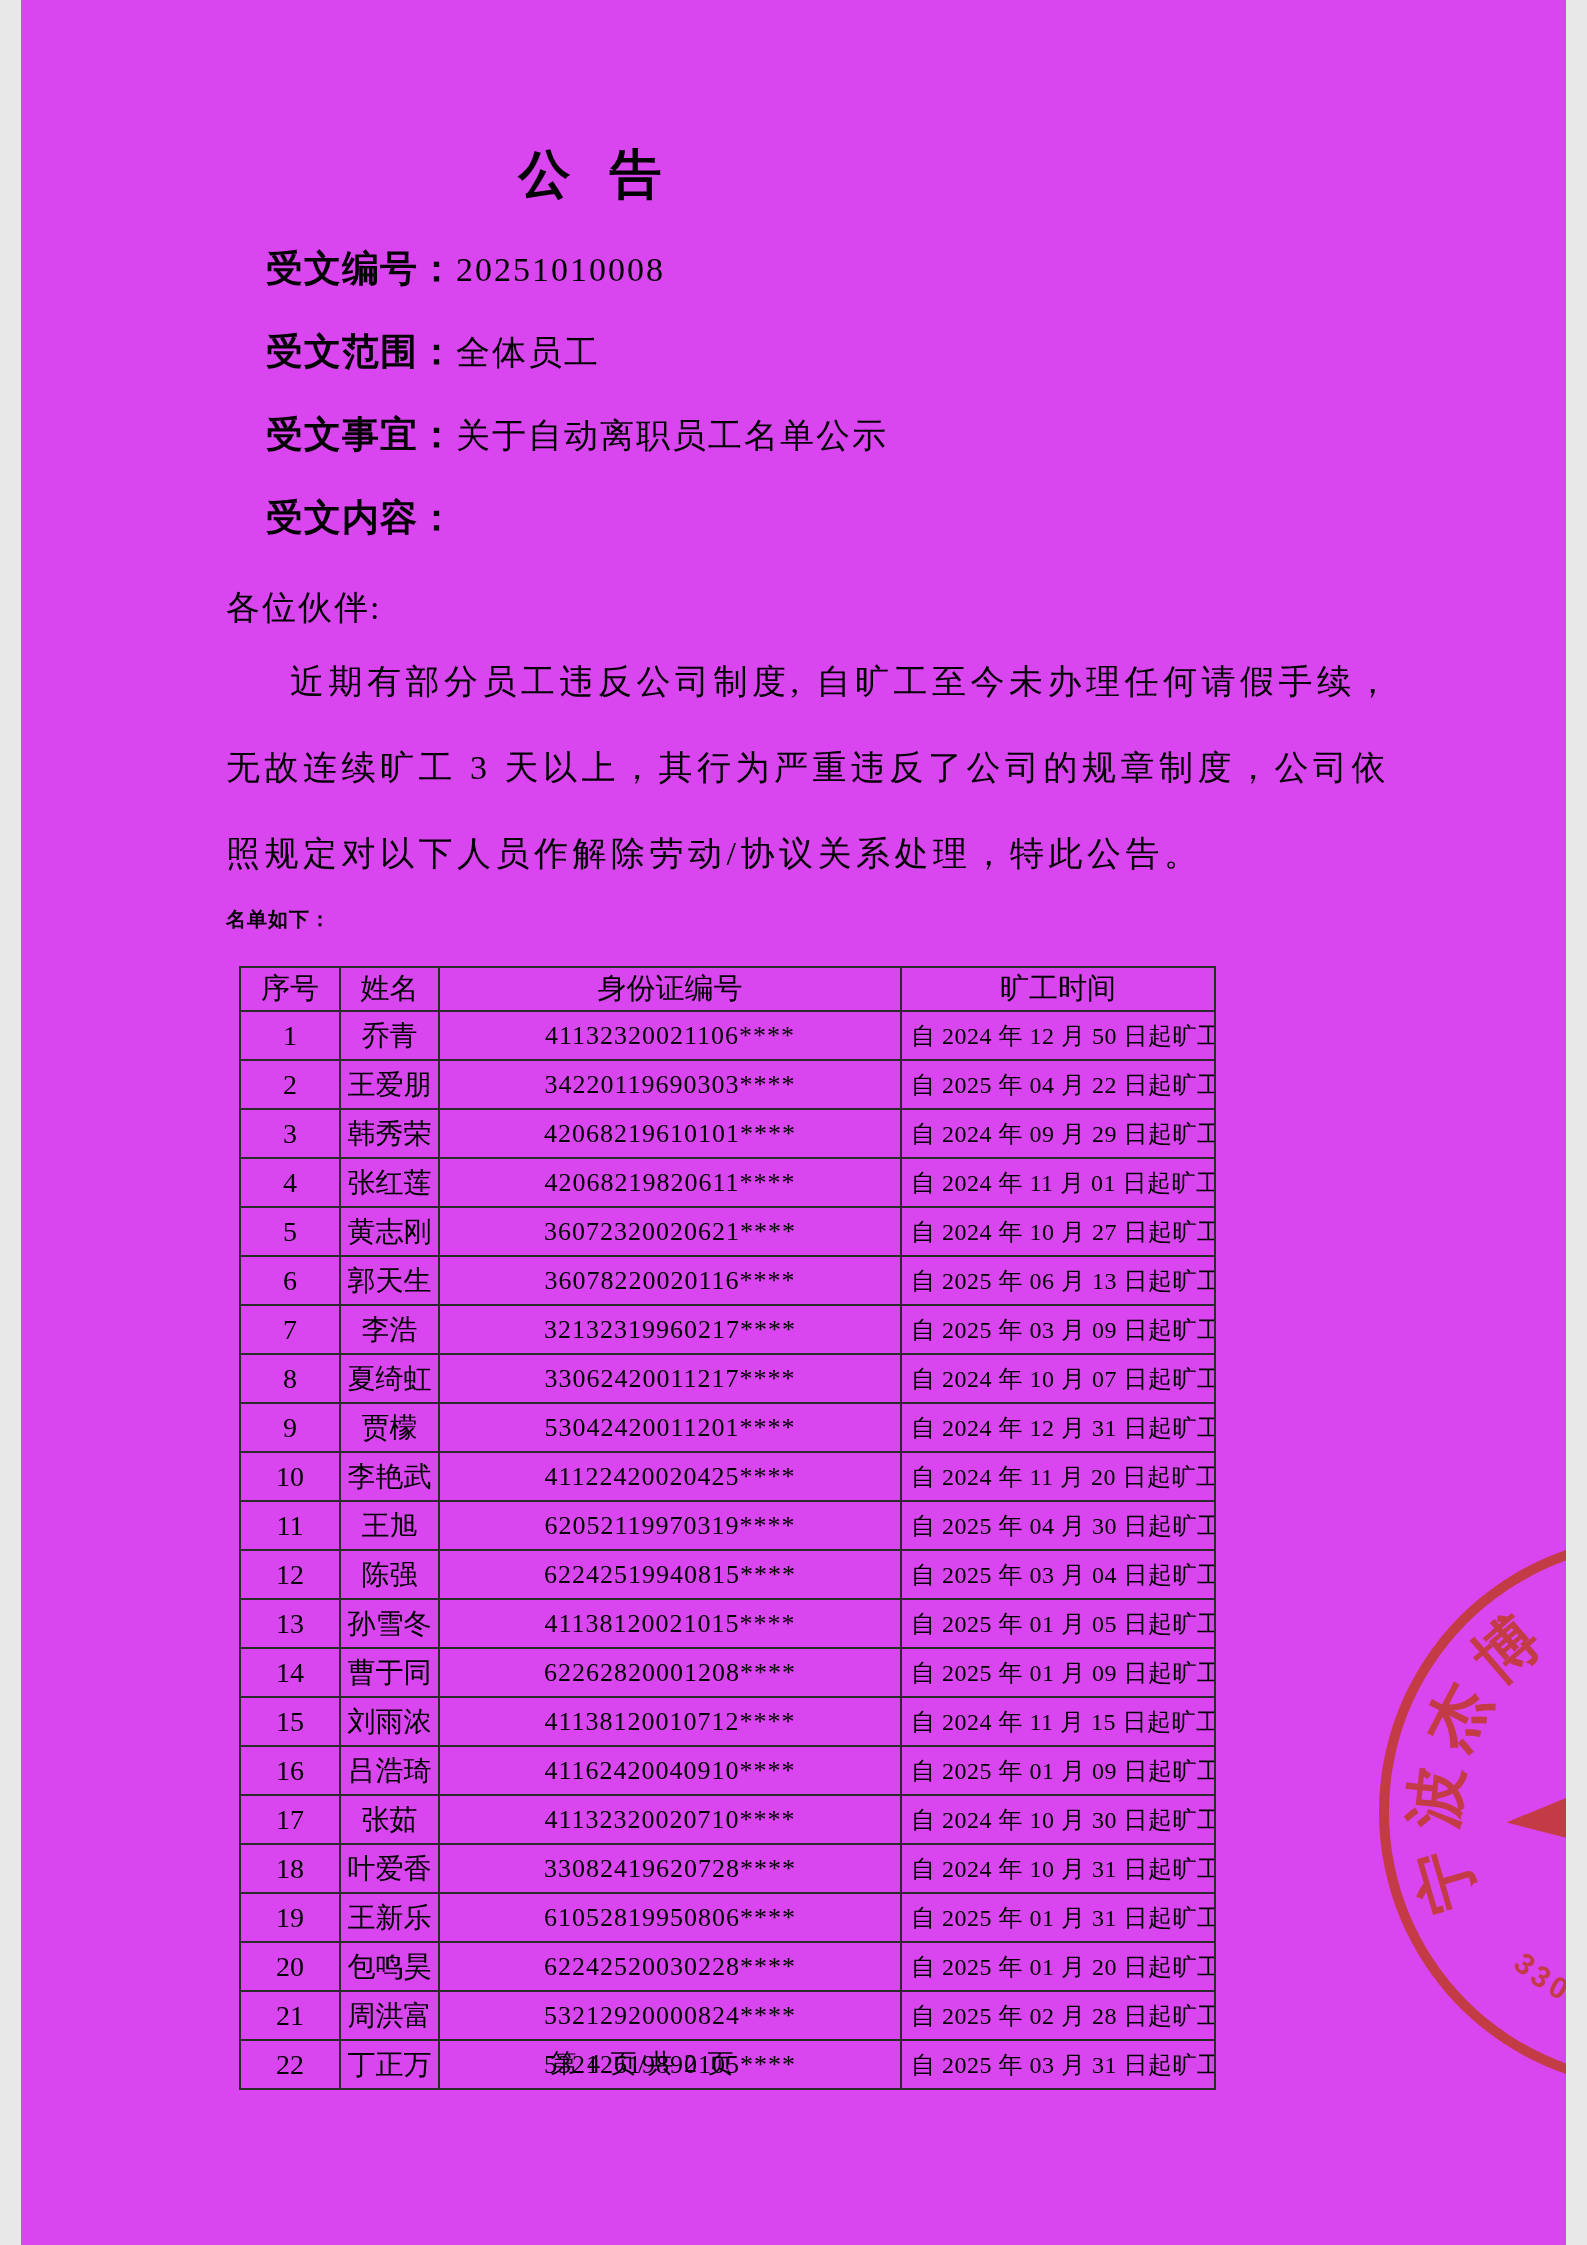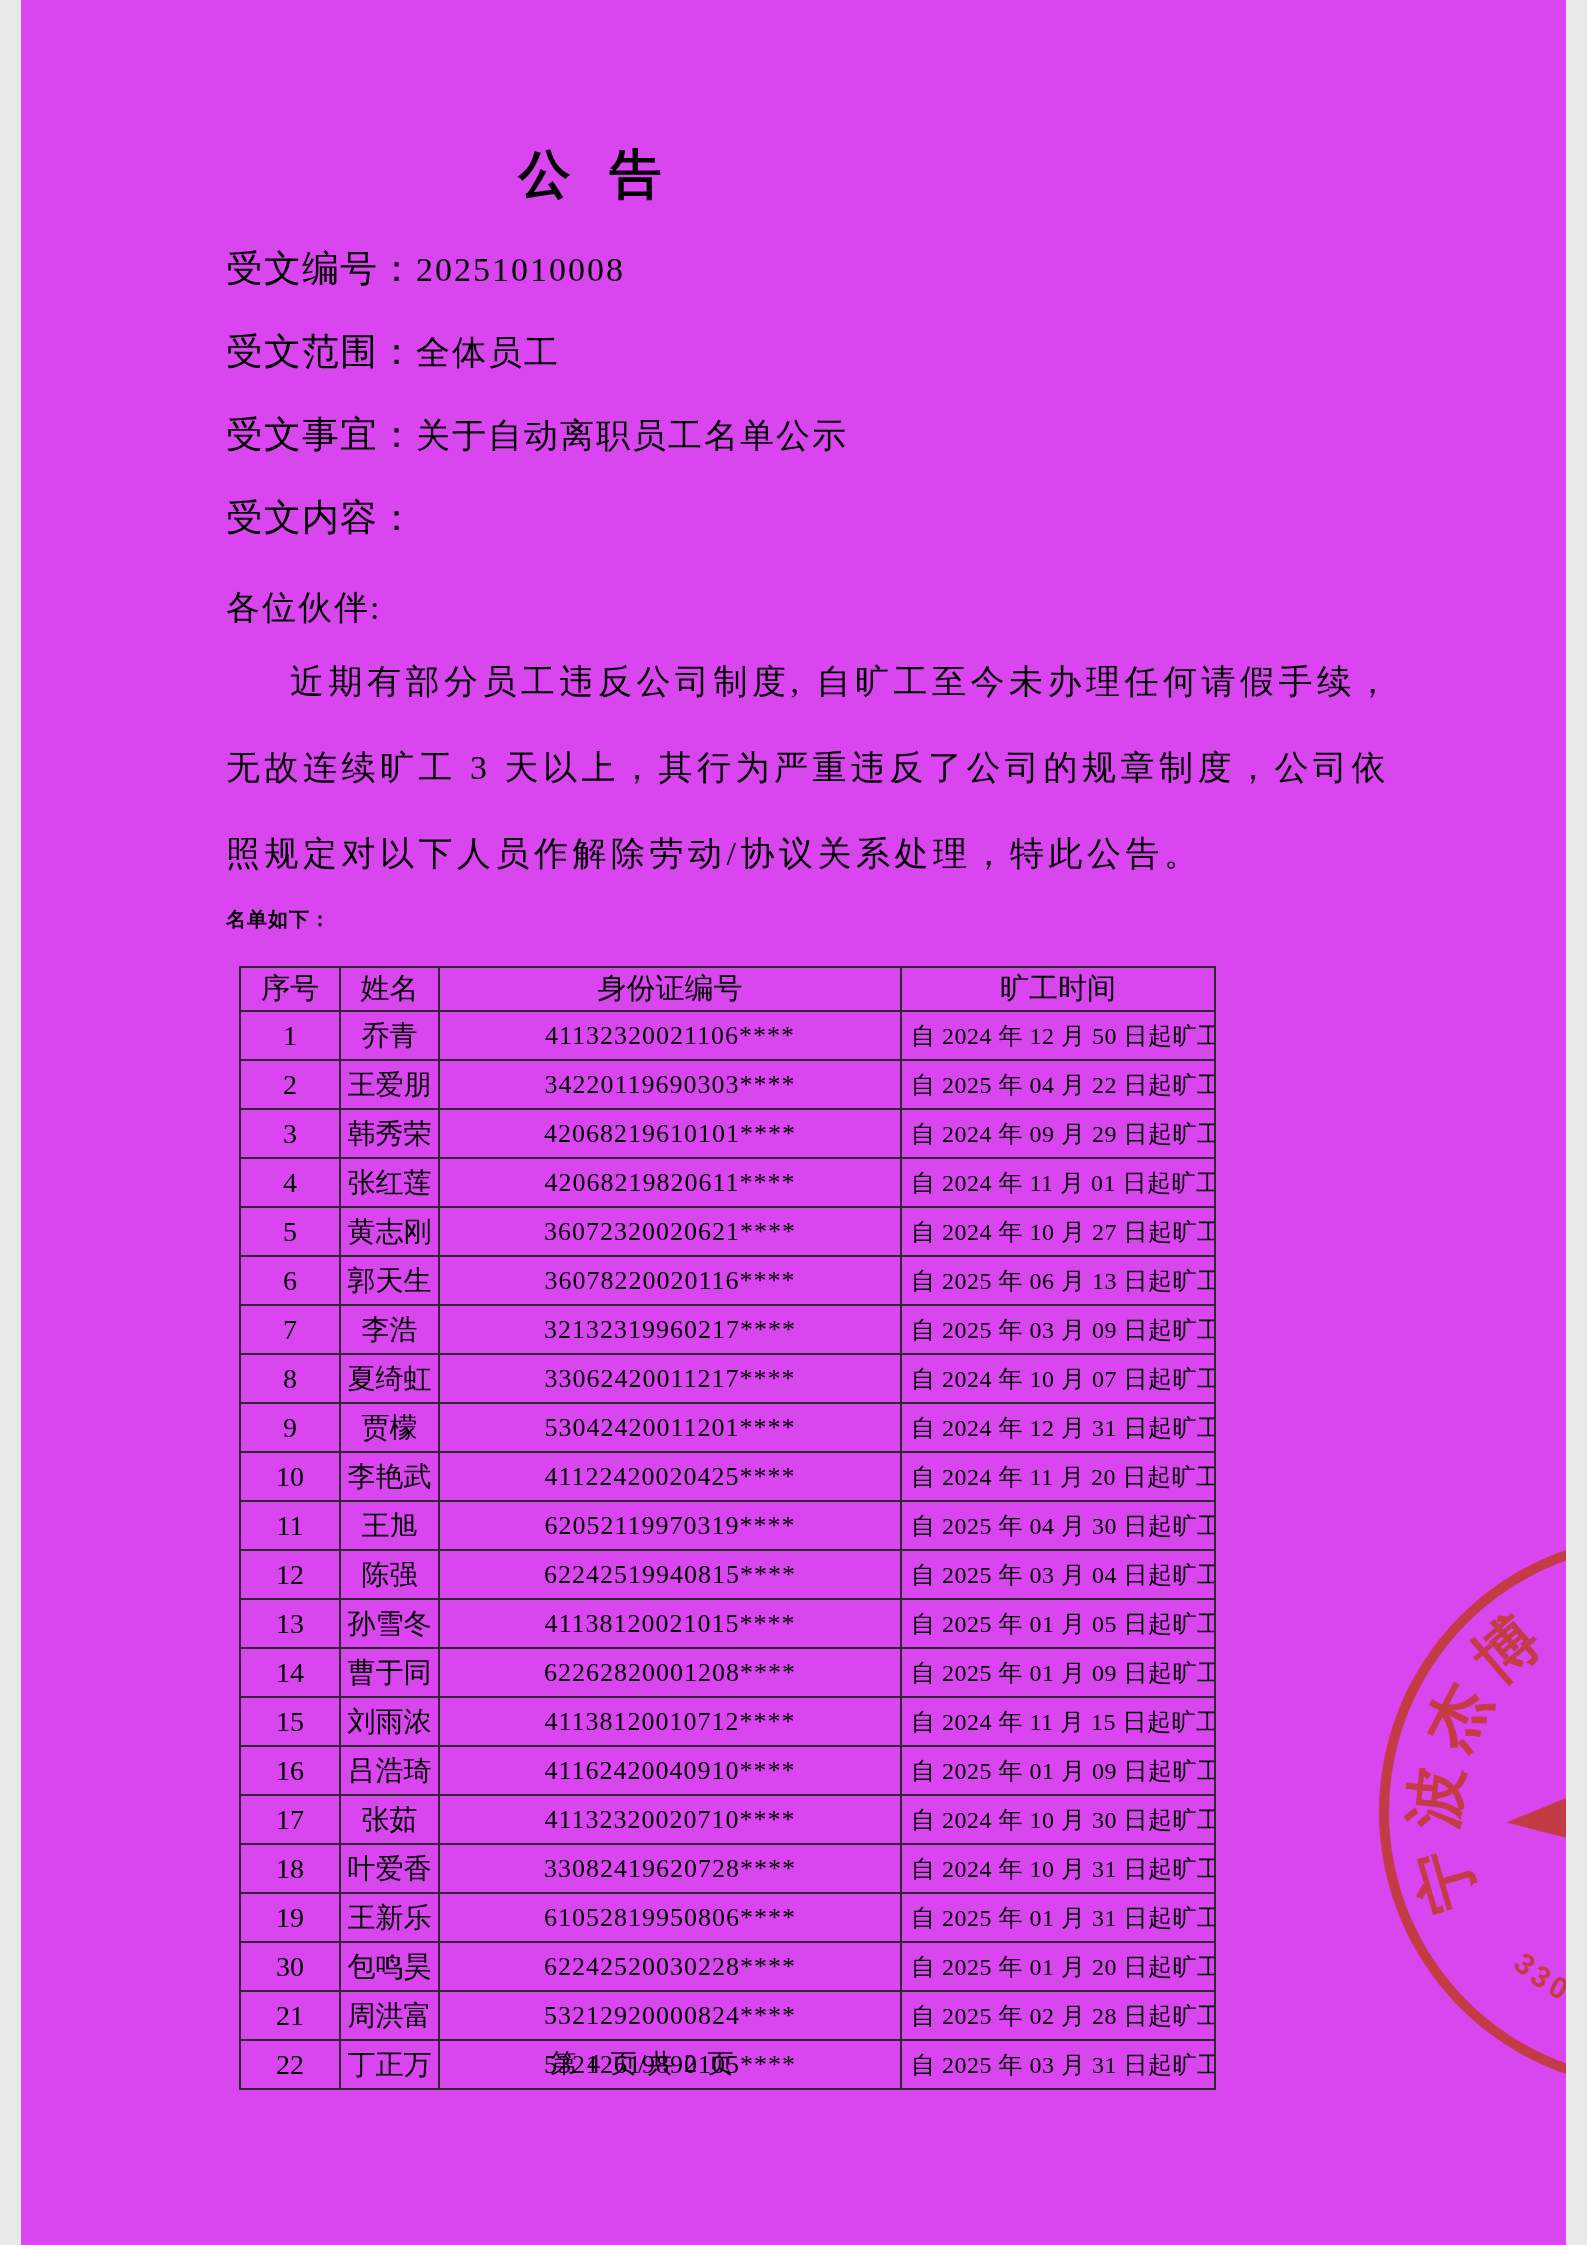--- a/index.html
+++ b/index.html
@@ -12,21 +12,21 @@
     color:#000;
     margin:0 auto;
   }
   .title{
     position:absolute;left:170px;top:140px;width:800px;
     margin:0;text-align:center;
     font-size:52px;font-weight:bold;word-spacing:22px;letter-spacing:2px;
   }
   .meta-block{position:absolute;left:205px;top:246px;width:1210px;}
   .meta-line{height:46px;line-height:46px;margin-bottom:37px;white-space:nowrap;}
-  .meta-label{font-size:37px;font-weight:normal;letter-spacing:1px;}
+  .meta-label{font-size:37px;font-weight:bold;letter-spacing:1px;margin-left:40px;}
   .meta-value{font-size:34px;letter-spacing:2px;}
   .salutation{position:absolute;left:205px;top:585px;font-size:34px;letter-spacing:2px;}
   .paragraph{position:absolute;left:205px;top:660px;width:1215px;}
   .para-line{font-size:34px;line-height:44px;margin-bottom:42px;letter-spacing:4.5px;white-space:nowrap;}
   .para-line.indent{text-indent:64px;}
   .list-intro{position:absolute;left:205px;top:906px;font-size:20px;font-weight:bold;letter-spacing:1px;}
   .roster{
     position:absolute;left:218px;top:966px;width:967px;
     border-collapse:collapse;table-layout:fixed;
     font-size:28px;
@@ -223,21 +223,21 @@
   </tr>
 
   <tr>
     <td class="cell-index">19</td>
     <td class="cell-name">王新乐</td>
     <td class="cell-id">61052819950806****</td>
     <td class="cell-date">自 2025 年 01 月 31 日起旷工</td>
   </tr>
 
   <tr>
-    <td class="cell-index">30</td>
+    <td class="cell-index">20</td>
     <td class="cell-name">包鸣昊</td>
     <td class="cell-id">62242520030228****</td>
     <td class="cell-date">自 2025 年 01 月 20 日起旷工</td>
   </tr>
 
   <tr>
     <td class="cell-index">21</td>
     <td class="cell-name">周洪富</td>
     <td class="cell-id">53212920000824****</td>
     <td class="cell-date">自 2025 年 02 月 28 日起旷工</td>

